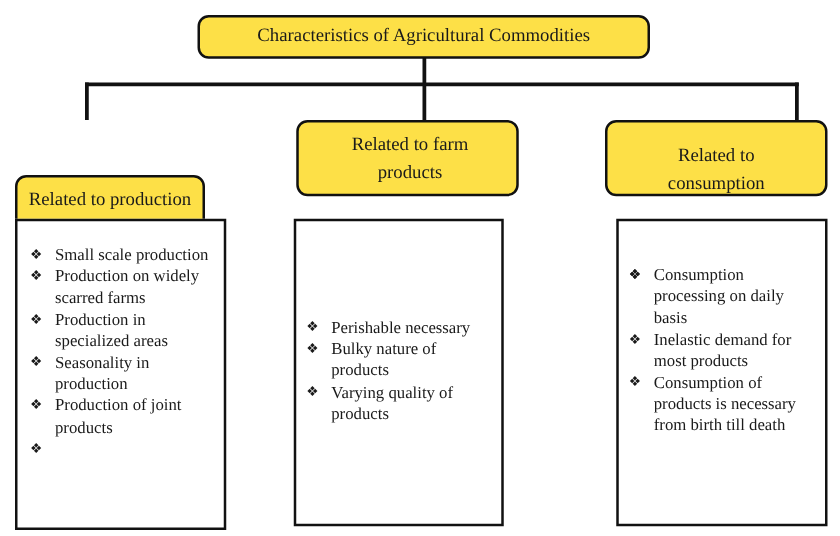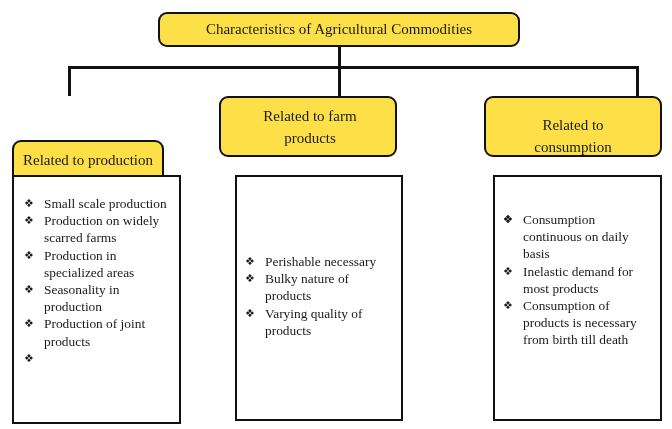--- a/index.html
+++ b/index.html
@@ -24,21 +24,21 @@
 <div class="line" style="left:68px; top:66px; width:2.5px; height:30px;"></div>
 <div class="line" style="left:636px; top:66px; width:2.5px; height:30px;"></div>
 
 <div class="rbox title" style="left:158px; top:12px; width:362px; height:35px;">
   <span>Characteristics of Agricultural Commodities</span>
 </div>
 
 <div class="rbox cat" style="left:12px; top:96px; width:152px; height:61px;margin-top:44px;">
   <span style="display:block; width:150px;">Related to production system</span>
 </div>
-<div class="rbox cat" style="left:219px; top:96px; width:178px; height:61px;padding-left:12px;">
+<div class="rbox cat" style="left:237px; top:96px; width:178px; height:61px;padding-left:12px;">
   <span style="display:block; width:130px;">Related to farm products</span>
 </div>
 <div class="rbox cat" style="left:484px; top:96px; width:178px; height:61px;">
   <span style="display:block; width:110px;margin-top:18px;">Related to consumption</span>
 </div>
 
 <div class="sbox" style="left:12px; top:175px; width:169px; height:249px; justify-content:flex-start; padding-top:18px;">
   <ul>
     <li><span class="bullet">❖</span><span>Small scale production</span></li>
     <li><span class="bullet">❖</span><span>Production on widely scarred farms</span></li>
@@ -53,17 +53,17 @@
   <ul style="padding-left:8px;">
     <li><span class="bullet">❖</span><span>Perishable necessary</span></li>
     <li style="width:118px;"><span class="bullet">❖</span><span>Bulky nature of products</span></li>
     <li style="width:130px;"><span class="bullet">❖</span><span>Varying quality of products</span></li>
   </ul>
 </div>
 
 <div class="sbox" style="left:493px; top:175px; width:169px; height:246px; justify-content:flex-start; padding-top:34px;">
   <ul style="padding-left:8px;">
     <li><span class="bullet">❖</span></li>
-    <li style="width:128px;"><span class="bullet">❖</span><span>Consumption continuous on daily basis</span></li>
+    <li style="width:128px;"><span class="bullet">❖</span><span>Consumption processing on daily basis</span></li>
     <li><span class="bullet">❖</span><span>Inelastic demand for most products</span></li>
     <li><span class="bullet">❖</span><span>Consumption of products is necessary from birth till death</span></li>
   </ul>
 </div>
 
 </body></html>

